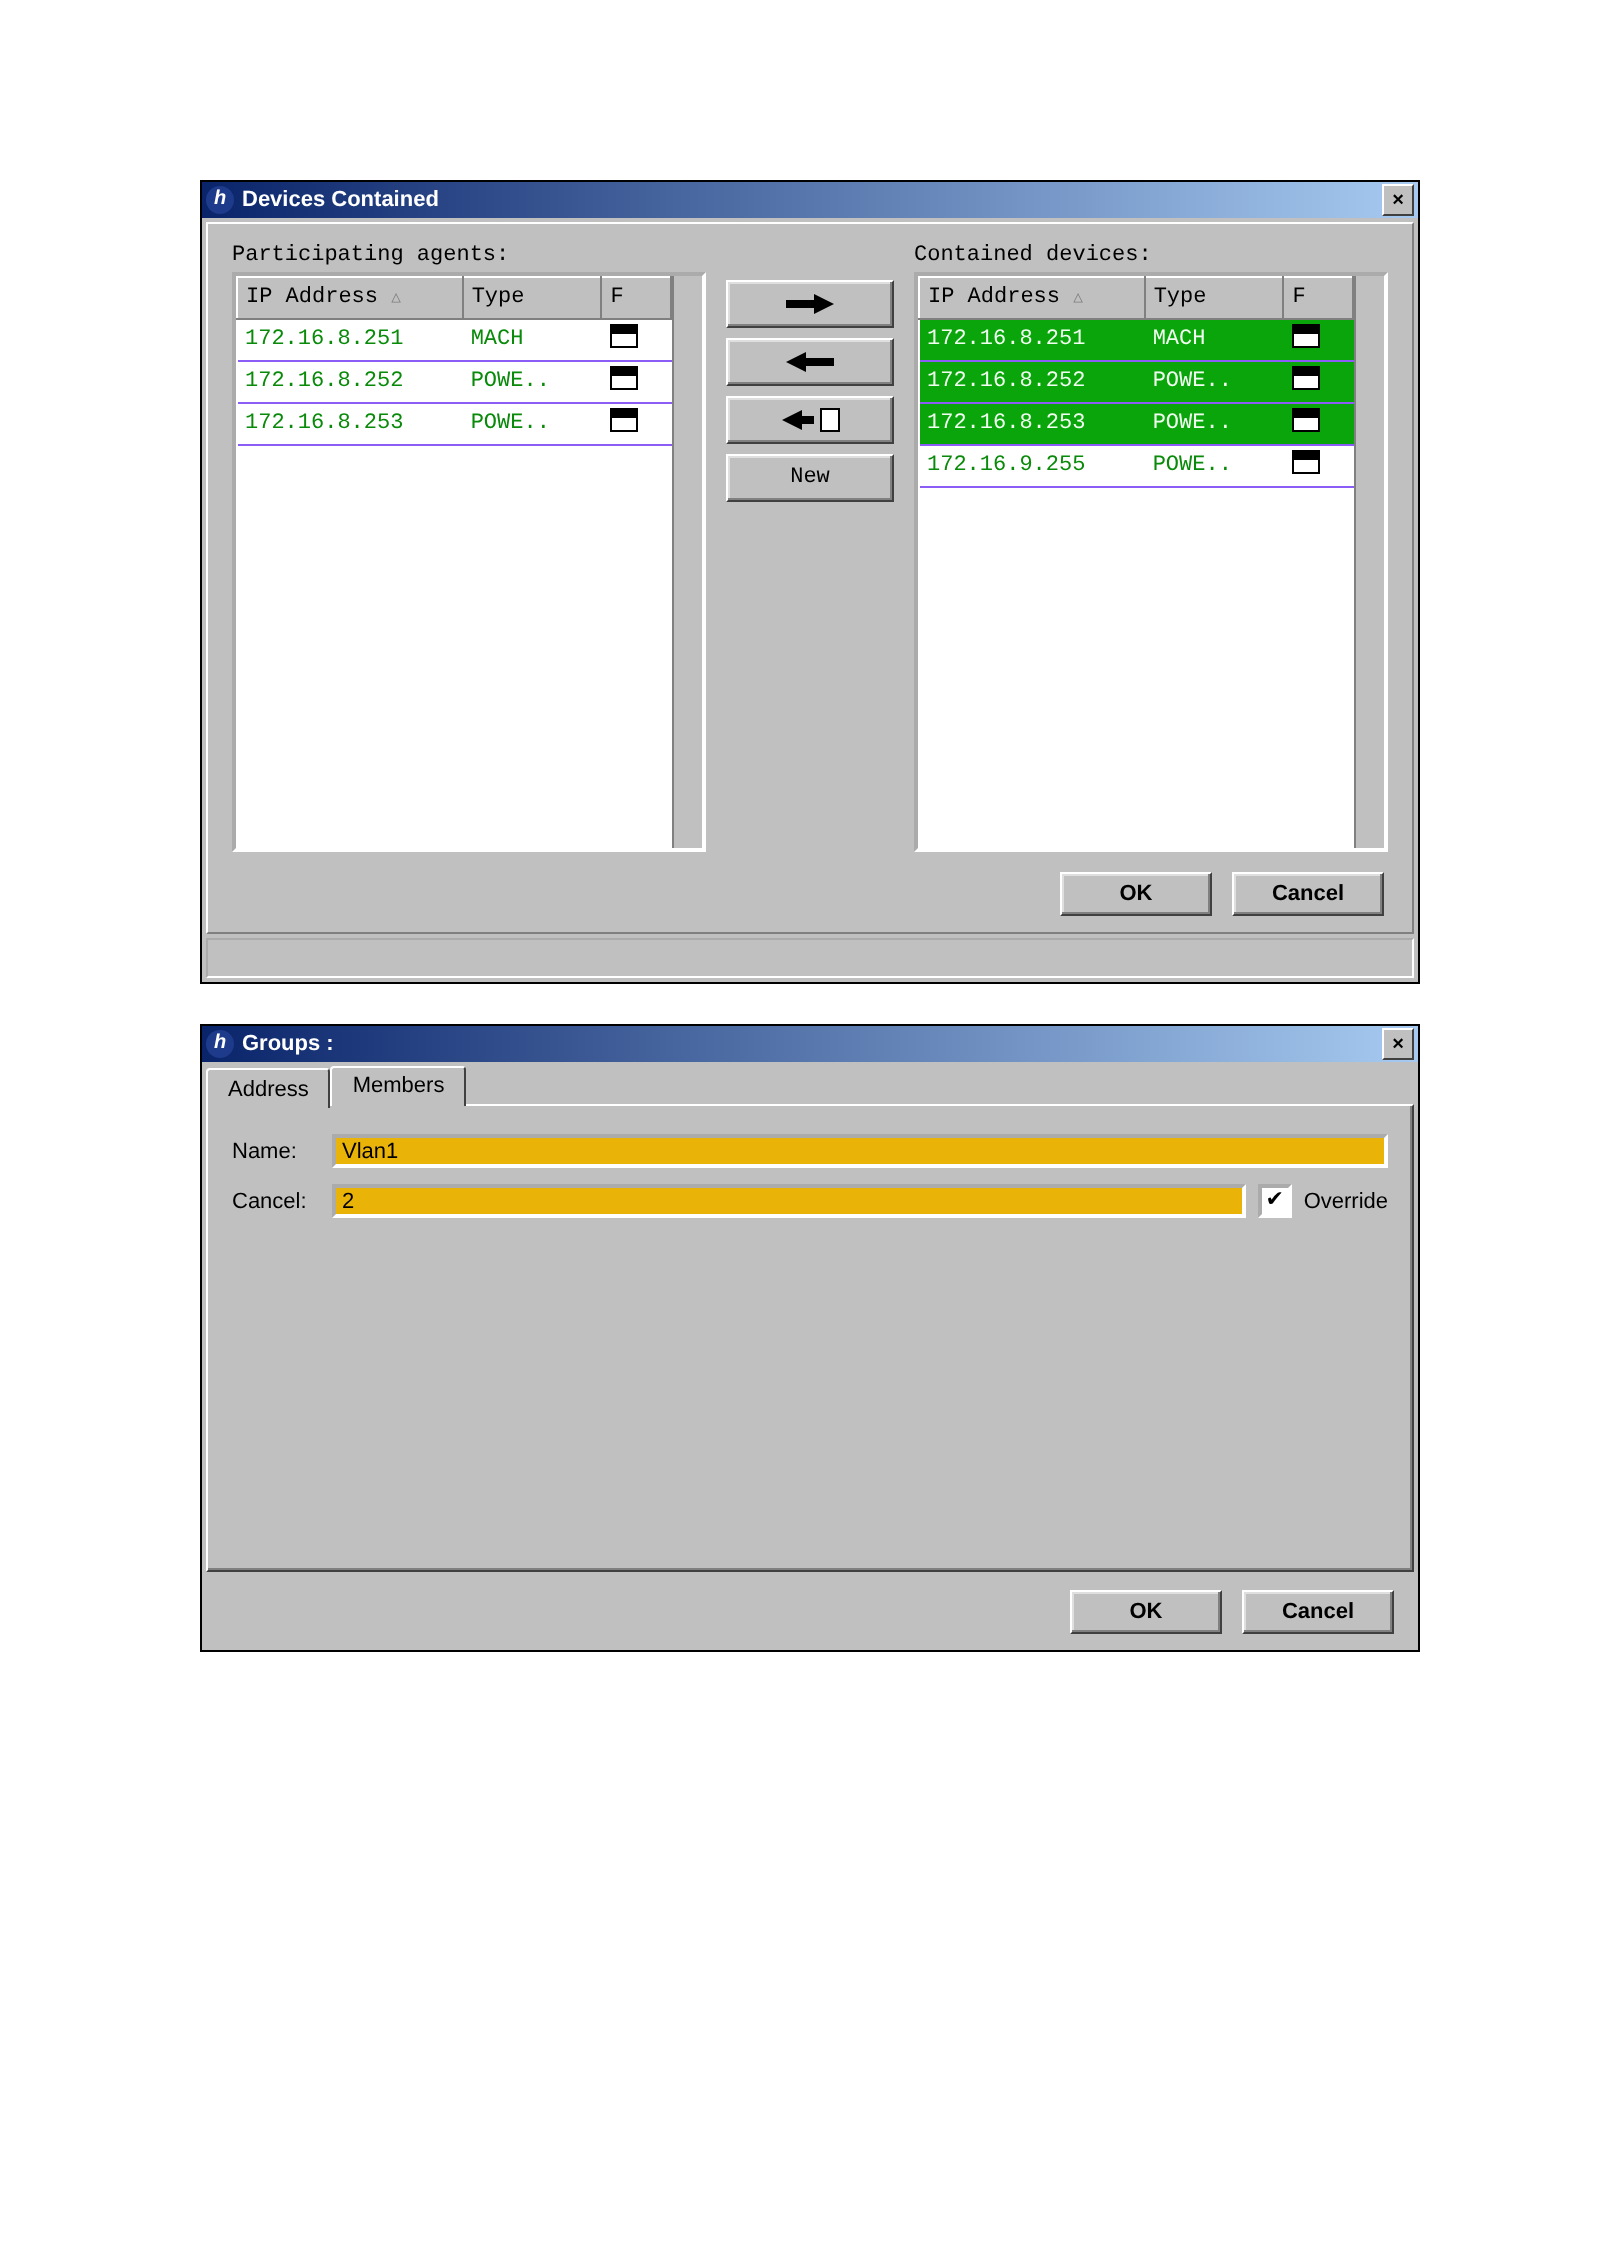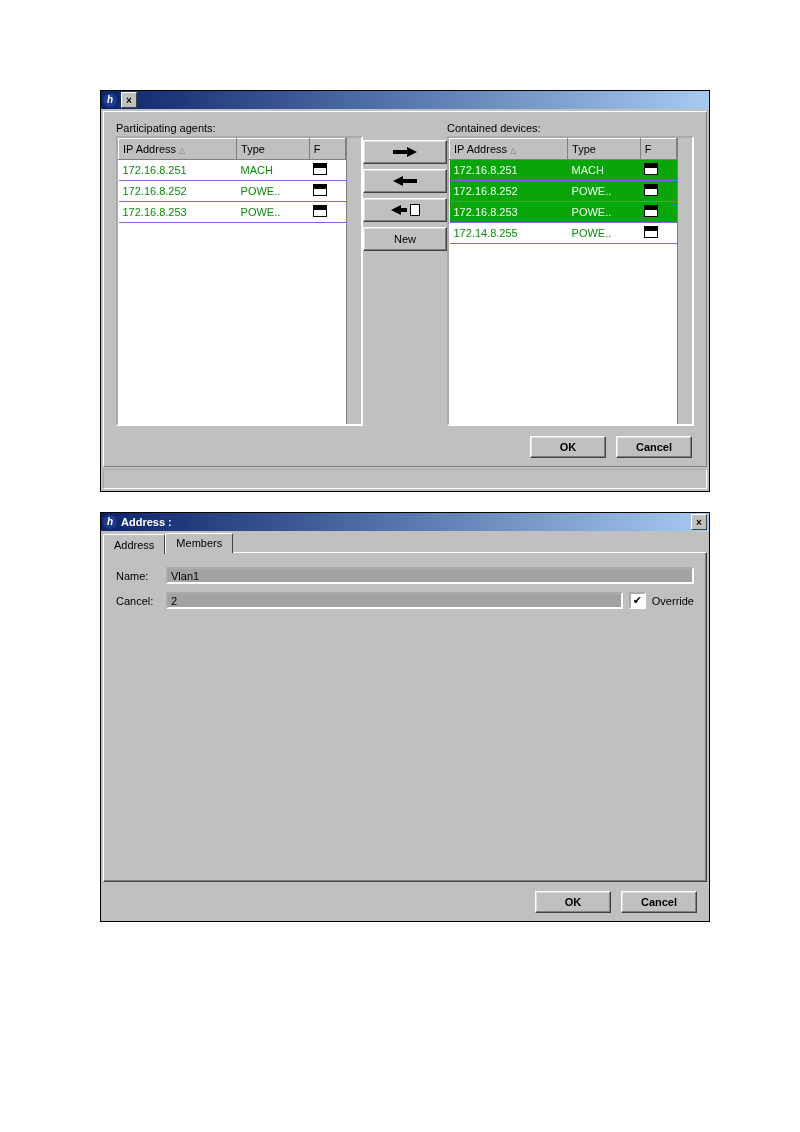--- a/index.html
+++ b/index.html
@@ -58,22 +58,23 @@
   }
   .content-area {
     padding: 10px 12px 4px 12px;
     border: 1px solid #808080;
     border-top-color: #fff;
     border-left-color: #fff;
     margin: 2px;
   }
   .three-col {
     display: flex;
-    gap: 0;
+    gap: 10px;
     align-items: flex-start;
+    font-family: Liberation Mono, monospace;
   }
   .listpanel {
     flex: 1;
     display:flex;
     flex-direction:column;
   }
   .listpanel .lp-label {
     font-size: 11px;
     margin-bottom: 2px;
     color:#000;
@@ -214,36 +215,36 @@
     position:relative;
     top:1px;
     padding-top:4px;
   }
   .tabpage {
     border:1px solid #fff;
     border-right-color:#404040;
     border-bottom-color:#404040;
     box-shadow: inset -1px -1px 0 #808080;
     padding:14px 12px 0 12px;
-    height:330px;
+    height:234px;
     box-sizing:border-box;
     position:relative;
     top:-1px;
   }
   .formrow {
     display:flex;
     align-items:center;
     margin-bottom:8px;
     gap:6px;
   }
   .formrow label.fld { width:44px; font-size:11px; }
   .textin {
     flex:1;
     height:17px;
-    background:#a3a3a3;
+    background:#eab308;
     border:2px inset #fff;
     font-size:11px;
     padding:4px 3px;
     box-sizing:border-box;
   }
   .checkbox {
     width:13px;height:13px;
     background:#fff;
     border:2px inset #fff;
     display:inline-flex;
@@ -255,20 +256,21 @@
   }
 </style>
 </head>
 <body>
 
 <div class="page">
 
 <div class="dialog">
   <div class="titlebar">
     <span class="tb-icon">h</span>
+    <span class="title-text">Devices Contained</span>
     <span class="close-btn">×</span>
   </div>
 
   <div class="content-area">
     <div class="three-col">
 
       <div class="listpanel">
         <div class="lp-label">Participating agents:</div>
         <div class="table-wrap">
           <div style="flex:1;overflow:hidden;">
@@ -358,21 +360,21 @@
                       <td class="ip">172.16.8.252</td>
                       <td class="type">POWE..</td>
                       <td><span class="f-icon"></span></td>
                     </tr>
                     <tr class="selected">
                       <td class="ip">172.16.8.253</td>
                       <td class="type">POWE..</td>
                       <td><span class="f-icon"></span></td>
                     </tr>
                     <tr class="normal">
-                      <td class="ip">172.14.8.255</td>
+                      <td class="ip">172.16.9.255</td>
                       <td class="type">POWE..</td>
                       <td><span class="f-icon"></span></td>
                     </tr>
                   </tbody>
           </table>
           </div>
           <div class="scroll-col"></div>
         </div>
       </div>
     </div>
@@ -382,21 +384,21 @@
       <div class="winbtn">Cancel</div>
     </div>
   </div>
   <div class="statusbar"></div>
 </div>
 
 
 <div class="dialog">
   <div class="titlebar">
     <span class="tb-icon">h</span>
-    <span class="title-text">Address :</span>
+    <span class="title-text">Groups :</span>
     <span class="close-btn">×</span>
   </div>
 
   <div class="groups-body">
     <div class="tabstrip">
       <div class="tab active">Address</div>
       <div class="tab">Members</div>
     </div>
     <div class="tabpage">
       <div class="formrow">

